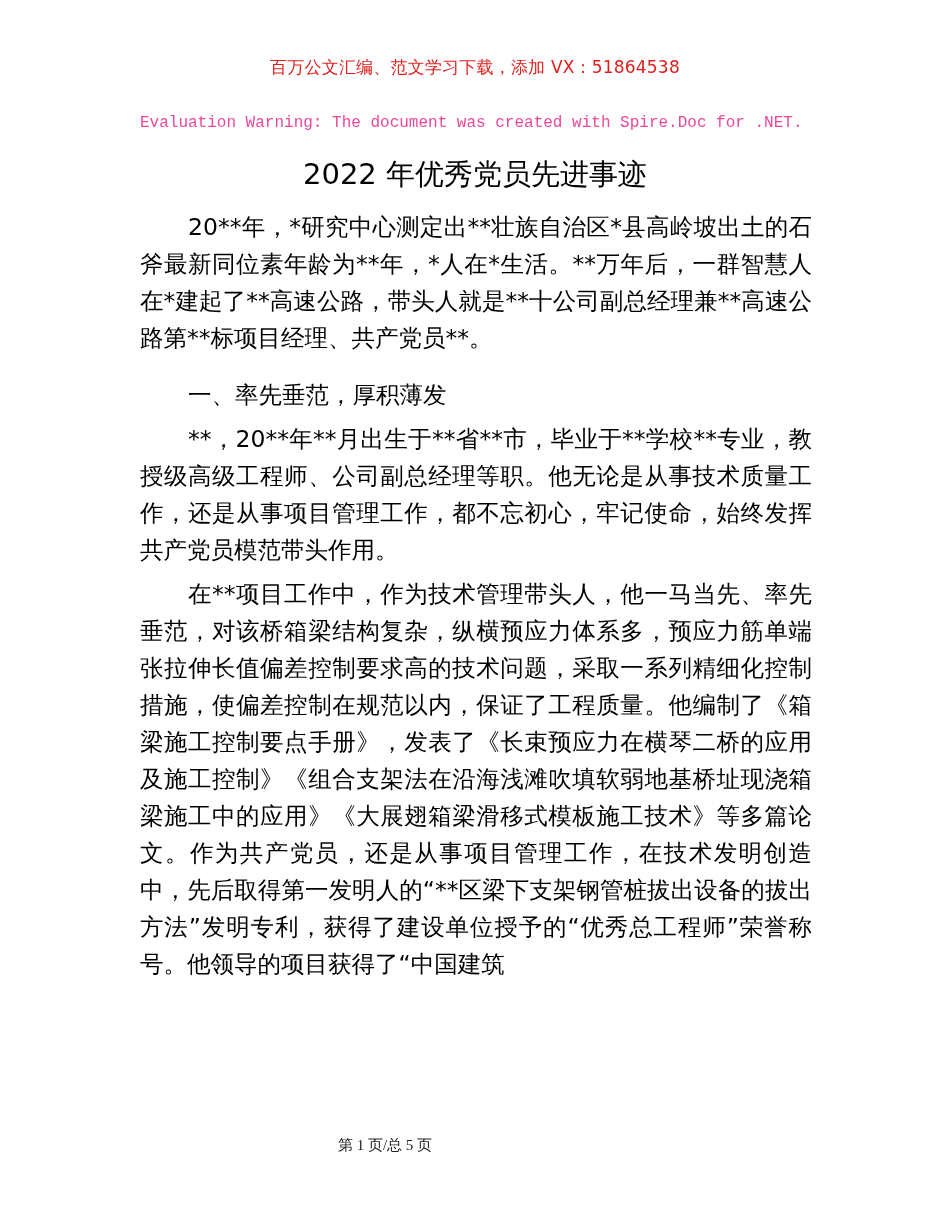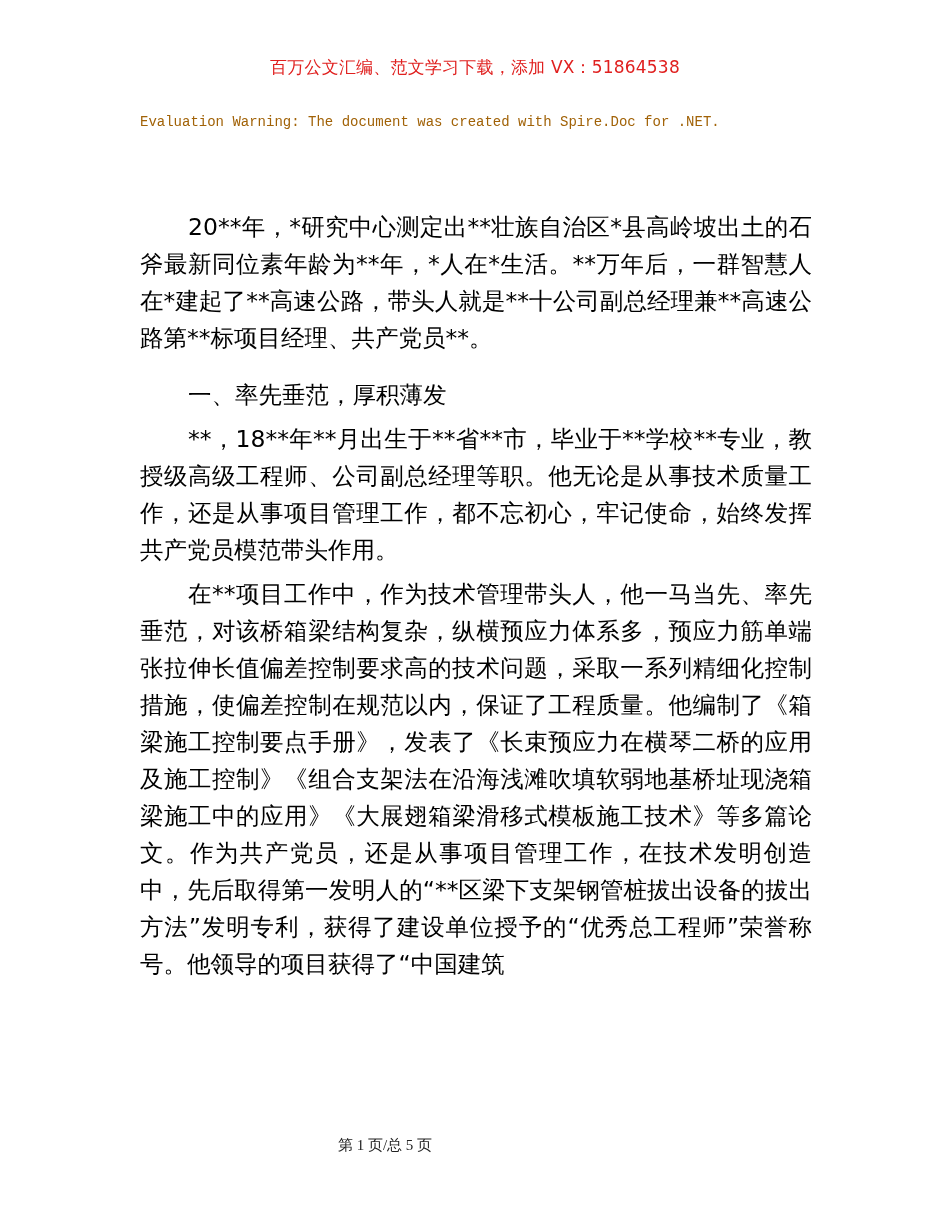--- a/index.html
+++ b/index.html
@@ -4,21 +4,21 @@
 <style>
   html, body { margin: 0; padding: 0; background: #ffffff; }
   body { width: 950px; height: 1230px; position: relative; overflow: hidden; }
   .page { position: absolute; left: 0; top: 0; width: 950px; height: 1230px; background: #fff; }
   .ad-header {
     position: absolute; left: 0; top: 56px; width: 950px; text-align: center;
     color: #e0201f; font-family: "DejaVu Sans", sans-serif; font-size: 17px; letter-spacing: 0.2px;
   }
   .eval-warning {
     position: absolute; left: 140px; top: 114px;
-    color: #a16207; font-family: "Liberation Mono", "DejaVu Sans Mono", monospace; font-size: 14px;
+    color: #ec4899; font-family: "Liberation Mono", "DejaVu Sans Mono", monospace; font-size: 16px;
   }
   .doc-title {
     position: absolute; left: 0; top: 155px; width: 950px; text-align: center;
     color: #000; font-family: "DejaVu Sans", sans-serif; font-size: 29px;
   }
   .body-text {
     position: absolute; left: 140px; top: 209px; width: 672px;
     color: #000; font-family: "DejaVu Sans", sans-serif; font-size: 23.5px; line-height: 37px;
   }
   .para { margin: 0 0 0 0; text-indent: 48px; text-align: justify; text-align-last: left; }
@@ -28,22 +28,23 @@
     position: absolute; left: 0; top: 1136px; width: 770px; text-align: center;
     color: #222; font-family: "Liberation Serif", "DejaVu Serif", serif; font-size: 15px;
   }
 </style>
 </head>
 <body>
 
 <div class="page">
   <div class="ad-header">百万公文汇编、范文学习下载，添加 VX：51864538</div>
   <div class="eval-warning">Evaluation Warning: The document was created with Spire.Doc for .NET.</div>
+  <div class="doc-title">2022 年优秀党员先进事迹</div>
 
   <div class="body-text">
     <p class="para">20**年，*研究中心测定出**壮族自治区*县高岭坡出土的石斧最新同位素年龄为**年，*人在*生活。**万年后，一群智慧人在*建起了**高速公路，带头人就是**十公司副总经理兼**高速公路第**标项目经理、共产党员**。</p>
     <p class="para heading">一、率先垂范，厚积薄发</p>
-    <p class="para gap">**，18**年**月出生于**省**市，毕业于**学校**专业，教授级高级工程师、公司副总经理等职。他无论是从事技术质量工作，还是从事项目管理工作，都不忘初心，牢记使命，始终发挥共产党员模范带头作用。</p>
+    <p class="para gap">**，20**年**月出生于**省**市，毕业于**学校**专业，教授级高级工程师、公司副总经理等职。他无论是从事技术质量工作，还是从事项目管理工作，都不忘初心，牢记使命，始终发挥共产党员模范带头作用。</p>
     <p class="para gap">在**项目工作中，作为技术管理带头人，他一马当先、率先垂范，对该桥箱梁结构复杂，纵横预应力体系多，预应力筋单端张拉伸长值偏差控制要求高的技术问题，采取一系列精细化控制措施，使偏差控制在规范以内，保证了工程质量。他编制了《箱梁施工控制要点手册》，发表了《长束预应力在横琴二桥的应用及施工控制》《组合支架法在沿海浅滩吹填软弱地基桥址现浇箱梁施工中的应用》《大展翅箱梁滑移式模板施工技术》等多篇论文。作为共产党员，还是从事项目管理工作，在技术发明创造中，先后取得第一发明人的“**区梁下支架钢管桩拔出设备的拔出方法”发明专利，获得了建设单位授予的“优秀总工程师”荣誉称号。他领导的项目获得了“中国建筑</p>
   </div>
 
   <div class="footer">第 1 页/总 5 页</div>
 </div>
 
 </body></html>

